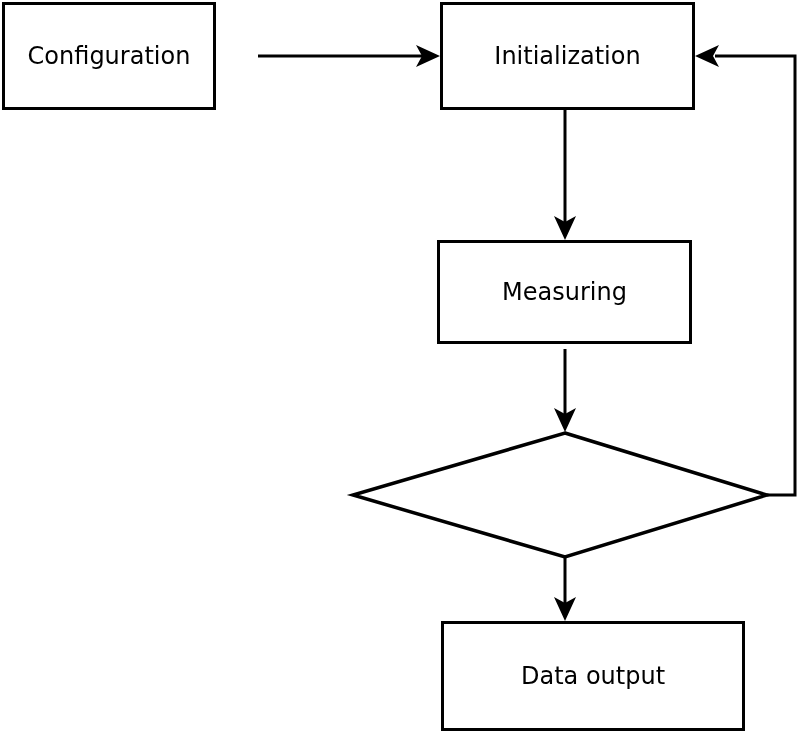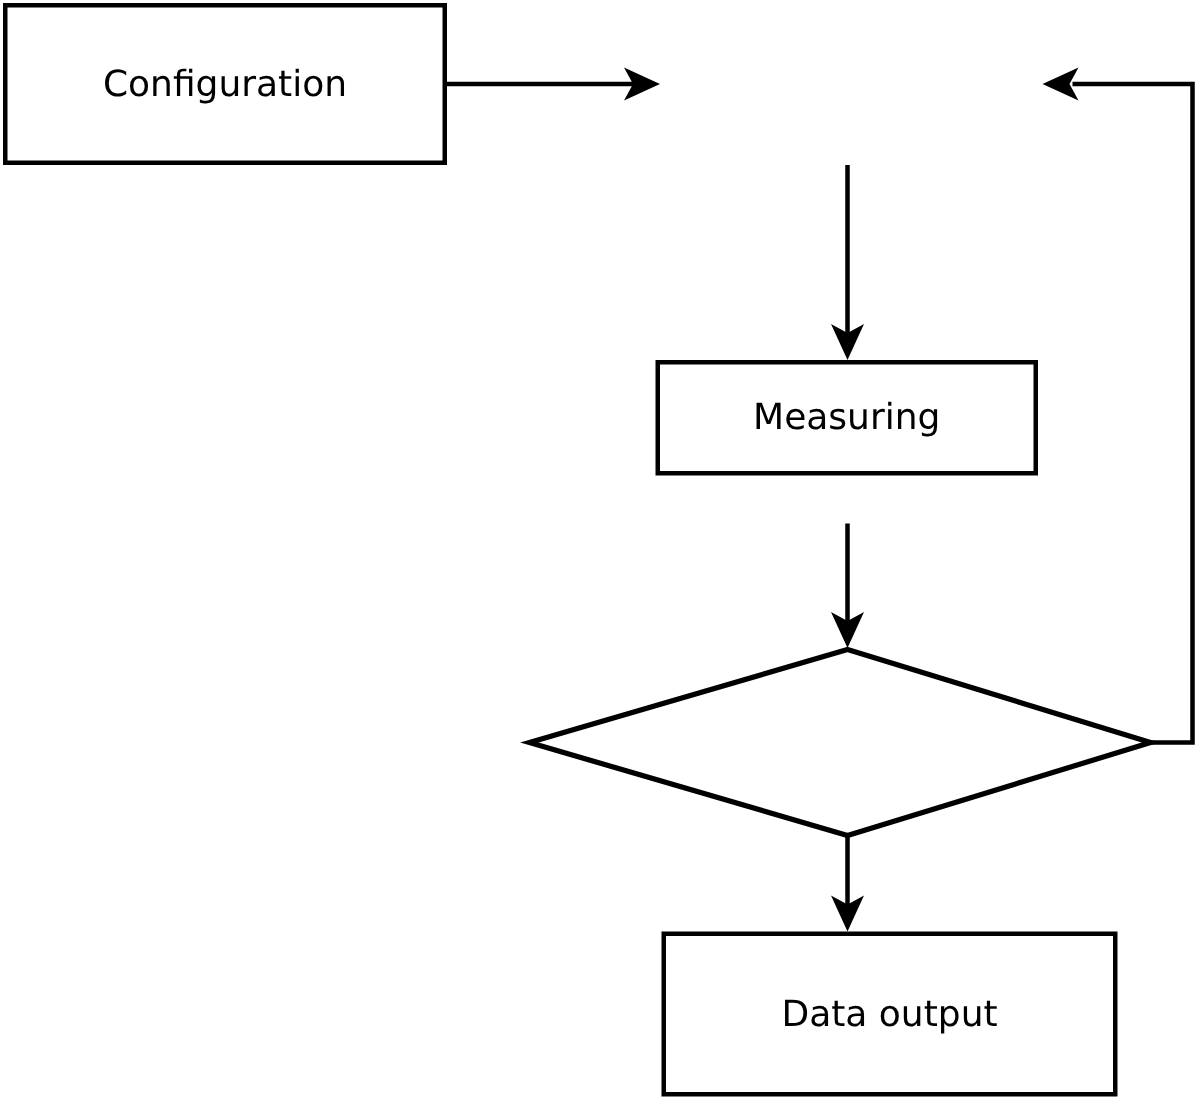--- a/index.html
+++ b/index.html
@@ -36,23 +36,23 @@
     font-size: 24px;
     line-height: 1.2;
     white-space: nowrap;
     color: #000000;
   }
   .decision-label {
     position: absolute;
     transform: translate(-50%, -50%);
   }
   
-  .node-configuration { left: 2px;   top: 2px;   width: 296px; height: 108px; }
+  .node-configuration { left: 2px;   top: 2px;   width: 214px; height: 108px; }
   .node-initialization{ left: 440px; top: 2px;   width: 255px; height: 108px; }
-  .node-measuring     { left: 437px; top: 240px; width: 255px; height: 77px; }
+  .node-measuring     { left: 437px; top: 240px; width: 255px; height: 104px; }
   .node-data-output   { left: 441px; top: 621px; width: 304px; height: 110px; }
 </style>
 </head>
 <body>
 
 <div class="diagram-canvas">
 
   <svg class="edges-layer" width="800" height="734" viewBox="0 0 800 734" xmlns="http://www.w3.org/2000/svg">
 
     <polygon points="565,433 767,495 565,557 353,495" fill="#ffffff" stroke="#000000" stroke-width="3.5" stroke-linejoin="miter"></polygon>
@@ -70,20 +70,23 @@
     <path d="M565,621 L554,597 L565,603 L576,597 Z" fill="#000000"></path>
 
     <path d="M767,495 L795,495 L795,56 L715,56" stroke="#000000" stroke-width="3" fill="none" stroke-linejoin="miter"></path>
     <path d="M695,56 L719,45 L713,56 L719,67 Z" fill="#000000"></path>
   </svg>
 
   <div class="node node-configuration">
     <span class="node-label">Configuration</span>
   </div>
 
+  <div class="node node-initialization">
+    <span class="node-label">Initialization</span>
+  </div>
 
   <div class="node node-measuring">
     <span class="node-label">Measuring</span>
   </div>
 
 
   <div class="node node-data-output">
     <span class="node-label">Data output</span>
   </div>
 

